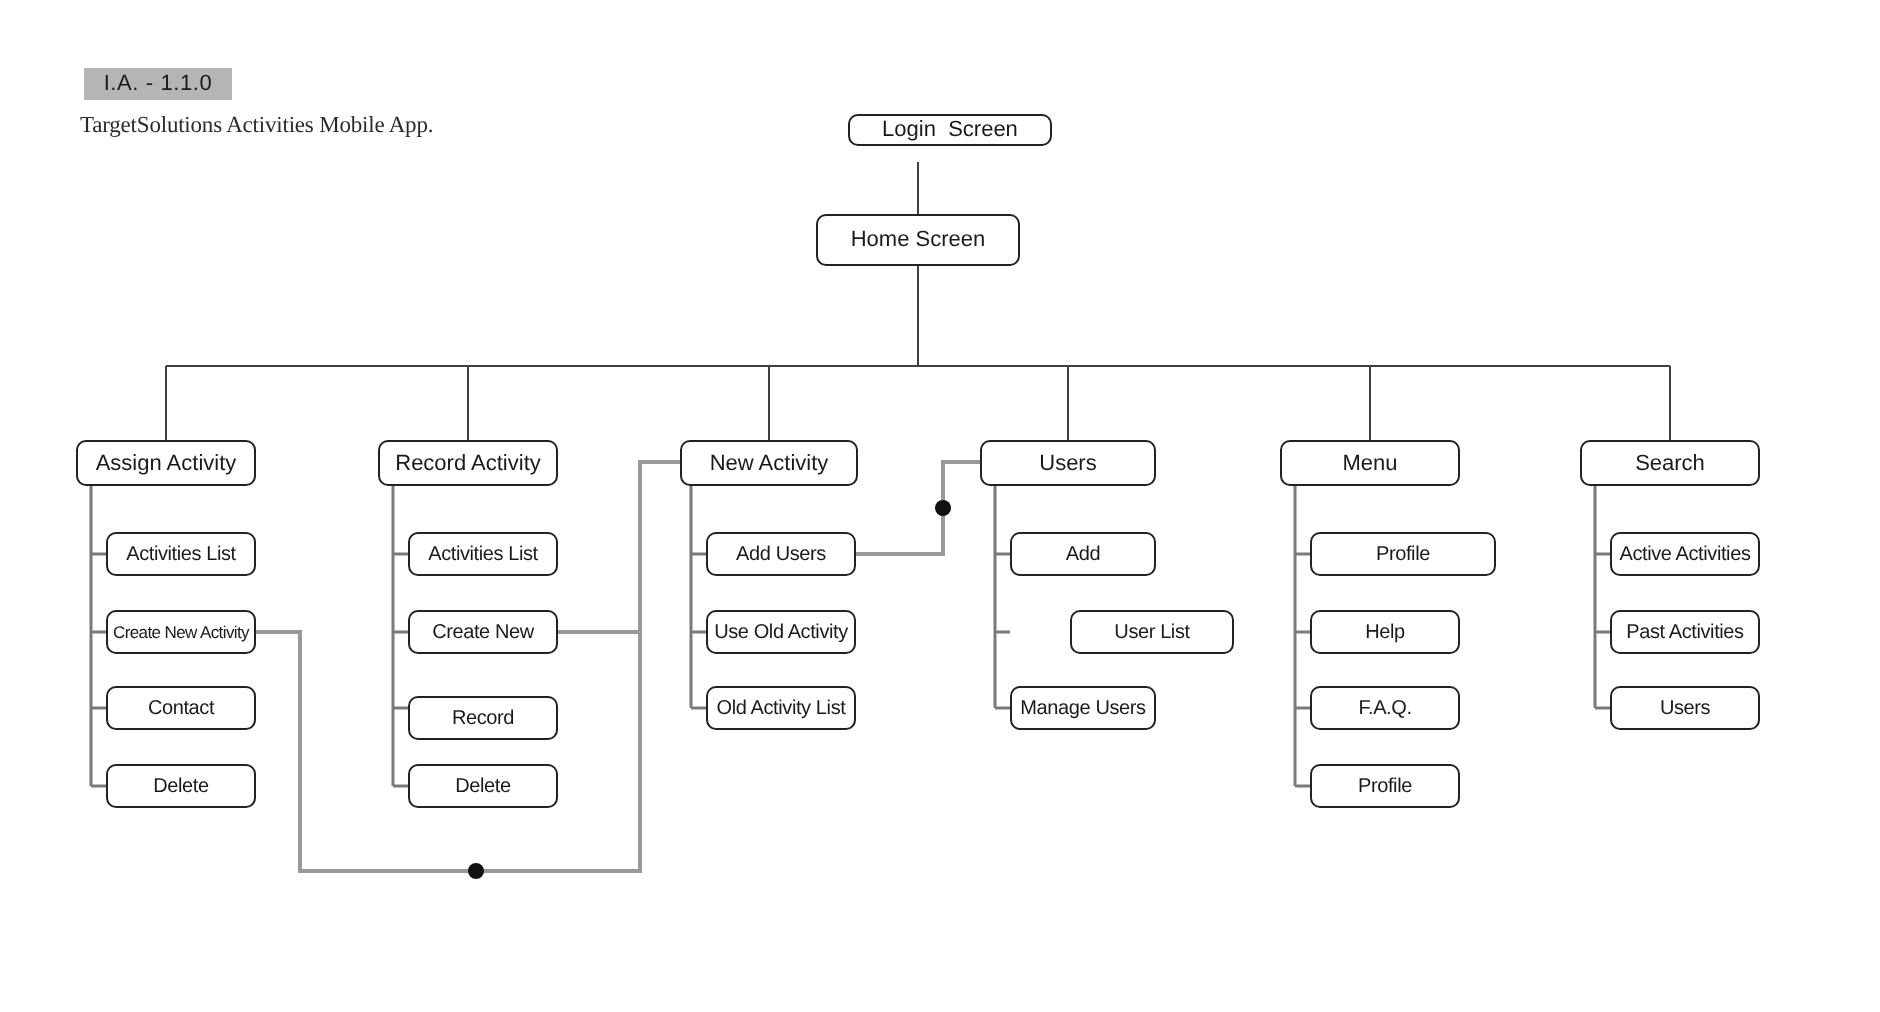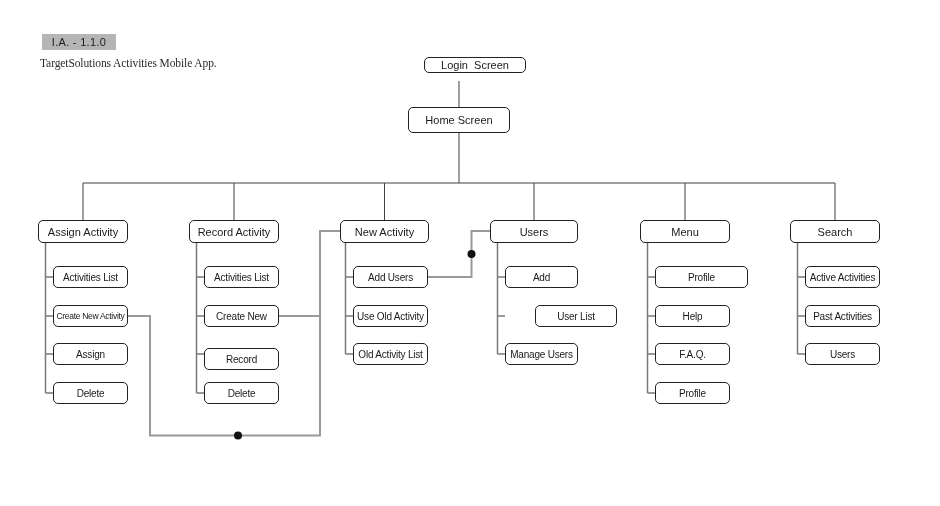--- a/index.html
+++ b/index.html
@@ -89,21 +89,21 @@
 
   <div class="badge">I.A. - 1.1.0</div>
   <div class="subtitle">TargetSolutions Activities Mobile App.</div>
 
   <div class="node" style="left:424px;top:57px;width:102px;height:16px">Login  Screen</div>
   <div class="node" style="left:408px;top:107px;width:102px;height:26px">Home Screen</div>
 
   <div class="node" style="left:38px;top:220px;width:90px;height:23px">Assign Activity</div>
   <div class="node child" style="left:53px;top:266px;width:75px;height:22px">Activities List</div>
   <div class="node child tiny" style="left:53px;top:305px;width:75px;height:22px">Create New Activity</div>
-  <div class="node child" style="left:53px;top:343px;width:75px;height:22px">Assign</div>
+  <div class="node child" style="left:53px;top:343px;width:75px;height:22px">Contact</div>
   <div class="node child" style="left:53px;top:382px;width:75px;height:22px">Delete</div>
 
   <div class="node" style="left:189px;top:220px;width:90px;height:23px">Record Activity</div>
   <div class="node child" style="left:204px;top:266px;width:75px;height:22px">Activities List</div>
   <div class="node child" style="left:204px;top:305px;width:75px;height:22px">Create New</div>
   <div class="node child" style="left:204px;top:348px;width:75px;height:22px">Record</div>
   <div class="node child" style="left:204px;top:382px;width:75px;height:22px">Delete</div>
 
   <div class="node" style="left:340px;top:220px;width:89px;height:23px">New Activity</div>
   <div class="node child" style="left:353px;top:266px;width:75px;height:22px">Add Users</div>

